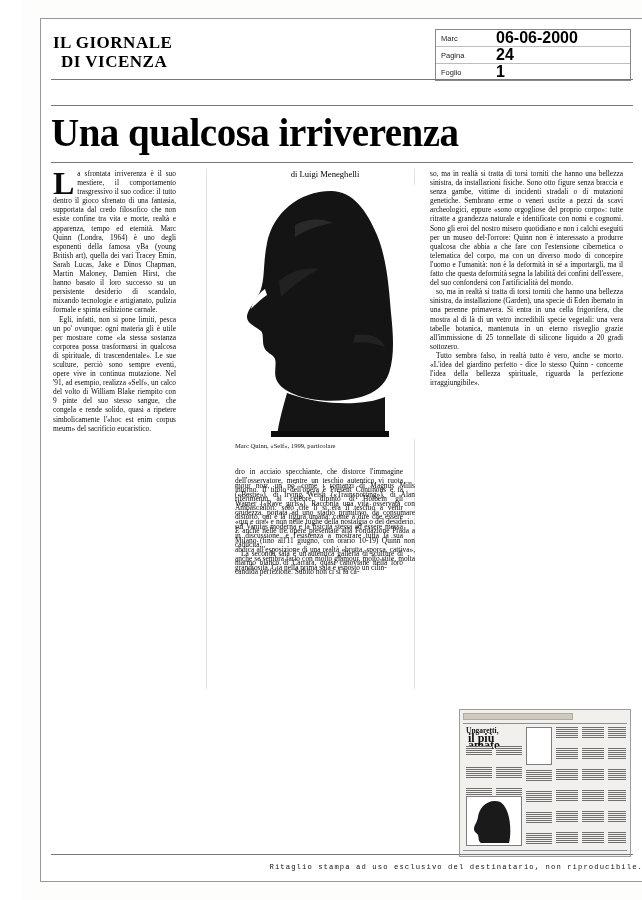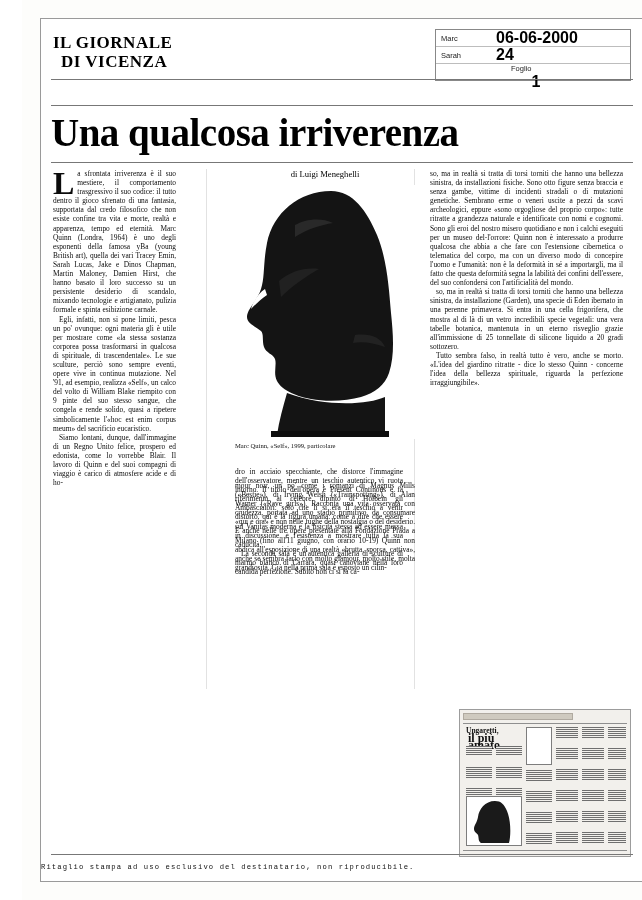--- a/index.html
+++ b/index.html
@@ -60,21 +60,21 @@
     border: 1px solid #888;
     box-sizing: border-box;
     font-family: "Liberation Sans", sans-serif;
   }
   .stampbox .row {
     display: flex;
     align-items: center;
     border-bottom: 1px solid #bdbdbd;
     height: 16px;
   }
-  .stampbox .row:last-child { border-bottom: none; flex-direction: column; }
+  .stampbox .row:last-child { border-bottom: none; }
   .stampbox .k {
     width: 54px;
     font-size: 7.5px;
     color: #222;
     padding-left: 5px;
     box-sizing: border-box;
   }
   .stampbox .v {
     font-size: 16px;
     font-weight: bold;
@@ -264,21 +264,21 @@
   .rule-bottom {
     position: absolute;
     left: 10px; right: 10px;
     bottom: 26px;
     border-top: 1px solid #777;
   }
   .footer {
     position: absolute;
     left: 0; right: 0;
     bottom: 10px;
-    text-align: left;
+    text-align: right;
     font-family: "Liberation Mono", monospace;
     font-size: 7.2px;
     letter-spacing: 1.1px;
     color: #111;
   }
 </style>
 </head>
 <body>
 
 <div class="page">
@@ -289,21 +289,21 @@
         <span class="l1">IL GIORNALE</span>
         <span class="l2">DI VICENZA</span>
       </div>
 
       <div class="stampbox">
         <div class="row">
           <div class="k">Marc</div>
           <div class="v">06-06-2000</div>
         </div>
         <div class="row">
-          <div class="k">Sarah</div>
+          <div class="k">Pagina</div>
           <div class="v">24</div>
         </div>
         <div class="row">
           <div class="k">Foglio</div>
           <div class="v">1</div>
         </div>
       </div>
     </div>
 
     <div class="rule-top"></div>
@@ -314,21 +314,20 @@
     <div class="rule-head"></div>
 
     <div class="vsep" style="left: 165px;"></div>
     <div class="vsep" style="left: 373px;"></div>
 
     <div class="cols">
 
       <div class="col col-left">
         <p class="first"><span class="dropcap">L</span><span>a sfrontata irriverenza è il suo mestiere, il comportamento trasgressivo il suo codice: il tutto dentro il gioco sfrenato di una fantasia, supportata dal credo filosofico che non esiste confine tra vita e morte, realtà e apparenza, tempo ed eternità. Marc Quinn (Londra, 1964) è uno degli esponenti della famosa yBa (young British art), quella dei vari Tracey Emin, Sarah Lucas, Jake e Dinos Chapman, Martin Maloney, Damien Hirst, che hanno basato il loro successo su un persistente desiderio di scandalo, mixando tecnologie e artigianato, pulizia formale e spinta esibizione carnale.</span></p>
         <p>Egli, infatti, non si pone limiti, pesca un po' ovunque: ogni materia gli è utile per mostrare come «la stessa sostanza corporea possa trasformarsi in qualcosa di spirituale, di trascendentale». Le sue sculture, perciò sono sempre eventi, opere vive in continua mutazione. Nel '91, ad esempio, realizza «Self», un calco del volto di William Blake riempito con 9 pinte del suo stesso sangue, che congela e rende solido, quasi a ripetere simbolicamente l'«hoc est enim corpus meum» del sacrificio eucaristico.</p>
-        <p>Siamo lontani, dunque, dall'immagine di un Regno Unito felice, prospero ed edonista, come lo vorrebbe Blair. Il lavoro di Quinn e del suoi compagni di viaggio è carico di atmosfere acide e di ho-</p>
       </div>
 
       <div class="byline">di Luigi Meneghelli</div>
 
       <div class="photo-wrap">
         <div class="photo">
           <svg width="180" height="254" viewBox="0 0 180 254" xmlns="http://www.w3.org/2000/svg">
             <rect x="0" y="0" width="180" height="254" fill="#ffffff"></rect>
 
             <path fill="#141414" d="
@@ -366,21 +365,21 @@
         <div class="caption">Marc Quinn, «Self», 1999, particolare</div>
       </div>
 
       <div class="col-mid-text">
         <p class="first">mour noir, un po' come i romanzi di Magnus Mills («Bestie»), di Irving Welsh («Trainspotting»), di Alan Warner («Rave girls»). Racconta una vita osservata con crudezza, portata ad uno stadio primitivo, da consumare «qui e ora» e non nelle fughe della nostalgia o del desiderio. E anche nelle tre opere presentate alla Fondazione Prada a Milano (fino all'11 giugno, con orario 10-19) Quinn non abdica all'esposizione di una realtà «brutta, sporca, cattiva», anche se sembra farlo con molto glamour, molto stile, molta grandiosità. Già nella prima sala è esposto un cilin-</p>
       </div>
 
       <div class="col col-right">
         <p class="first">so, ma in realtà si tratta di torsi torniti che hanno una bellezza sinistra, da installazioni fisiche. Sono otto figure senza braccia e senza gambe, vittime di incidenti stradali o di mutazioni genetiche. Sembrano erme o veneri uscite a pezzi da scavi archeologici, eppure «sono orgogliose del proprio corpo»: tutte ritratte a grandezza naturale e identificate con nomi e cognomi. Sono gli eroi del nostro misero quotidiano e non i calchi eseguiti per un museo del-l'orrore: Quinn non è interessato a produrre qualcosa che abbia a che fare con l'estensione cibernetica o telematica del corpo, ma con un diverso modo di concepire l'uomo e l'umanità: non è la deformità in sé a importargli, ma il fatto che questa deformità segna la labilità dei confini dell'essere, del suo confondersi con l'artificialità del mondo.</p>
         <p>so, ma in realtà si tratta di torsi torniti che hanno una bellezza sinistra, da installazione (Garden), una specie di Eden ibernato in una perenne primavera. Si entra in una cella frigorifera, che mostra al di là di un vetro incredibili specie vegetali: una vera tabelle botanica, mantenuta in un eterno risveglio grazie all'immissione di 25 tonnellate di silicone liquido a 20 gradi sottozero.</p>
-        <p>Tutto sembra falso, in realtà tutto è vero, anche se morto. «L'idea del giardino ritratte - dice lo stesso Quinn - concerne l'idea della bellezza spirituale, riguarda la perfezione irraggiungibile».</p>
+        <p>Tutto sembra falso, in realtà tutto è vero, anche se morto. «L'idea del giardino perfetto - dice lo stesso Quinn - concerne l'idea della bellezza spirituale, riguarda la perfezione irraggiungibile».</p>
       </div>
 
       <div class="col" style="left: 182px; top: 298px; width: 0;"></div>
     </div>
 
     <div class="col" style="position:absolute; left: 194px; top: 448px; width: 168px;">
       <p class="first">dro in acciaio specchiante, che distorce l'immagine dell'osservatore, mentre un teschio autentico vi ruota intorno. Il titolo dell'opera è Present Continous e fa riferimento al celebre dipinto di Holbein gli Ambasciatori: solo che lì si era il teschio a venir distorto, qui è la figura umana: come a dire che essere sul Vanitas moderna e la fisicità stessa ad essere messa in discussione, è l'esistenza a mostrare tutta la sua caducità.</p>
       <p>La seconda sala è un'autentica galleria di sculture di marmo bianco di Carrara, quasi canoviane nella loro candida perfezione. Subito non ci si fa ca-</p>
     </div>
 

